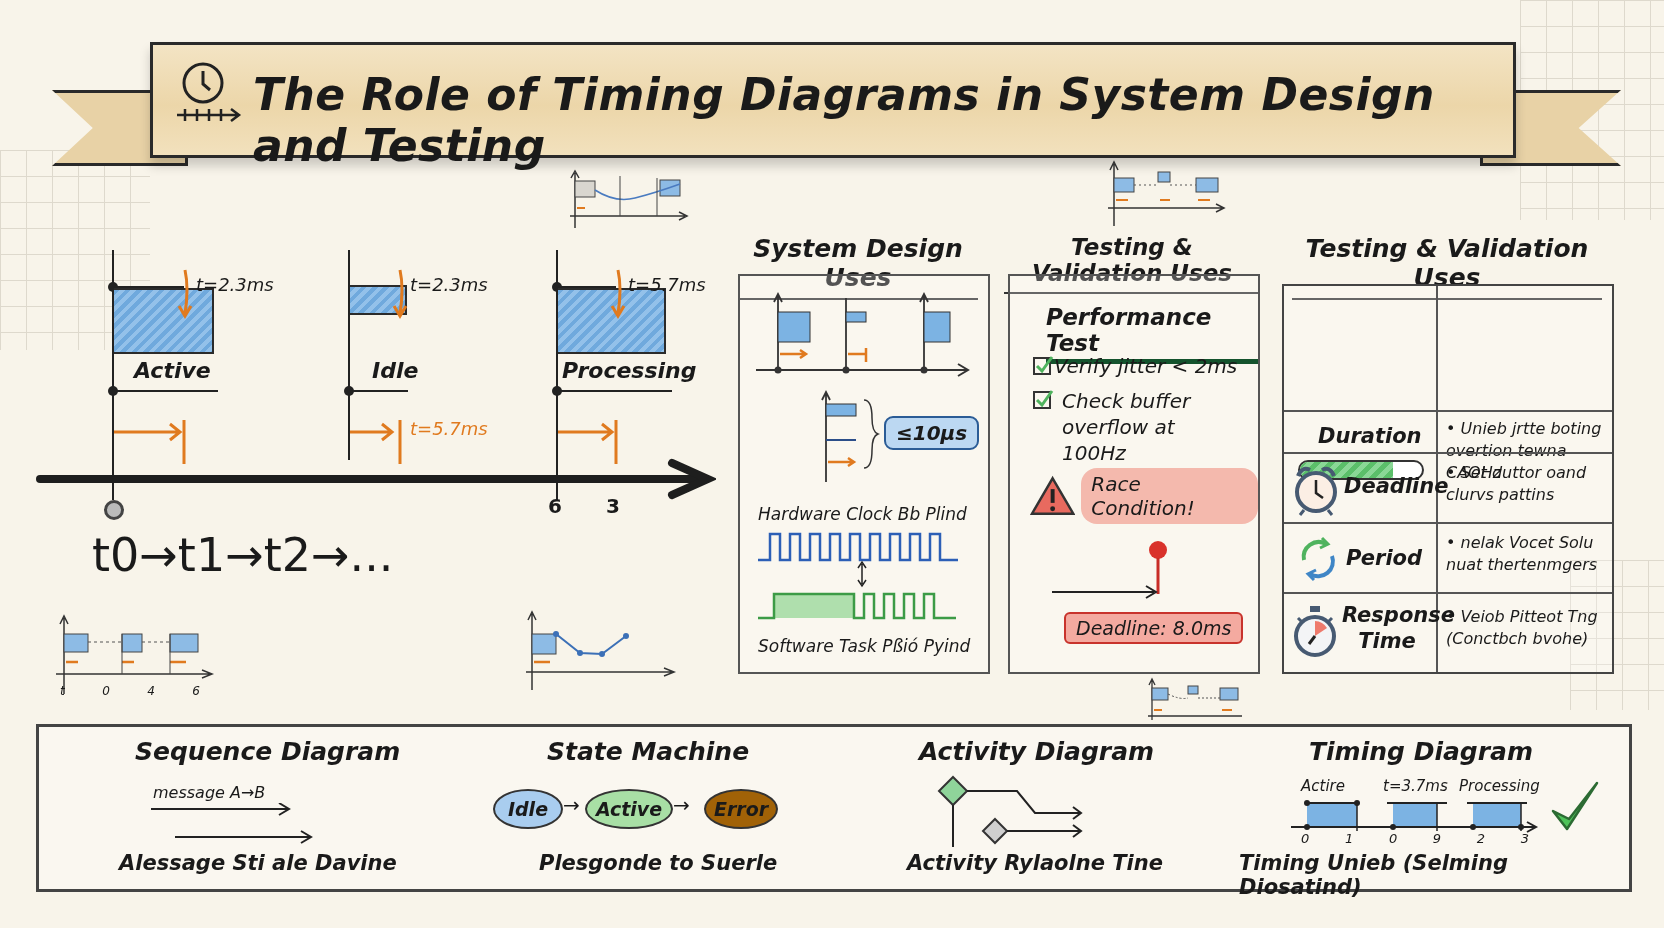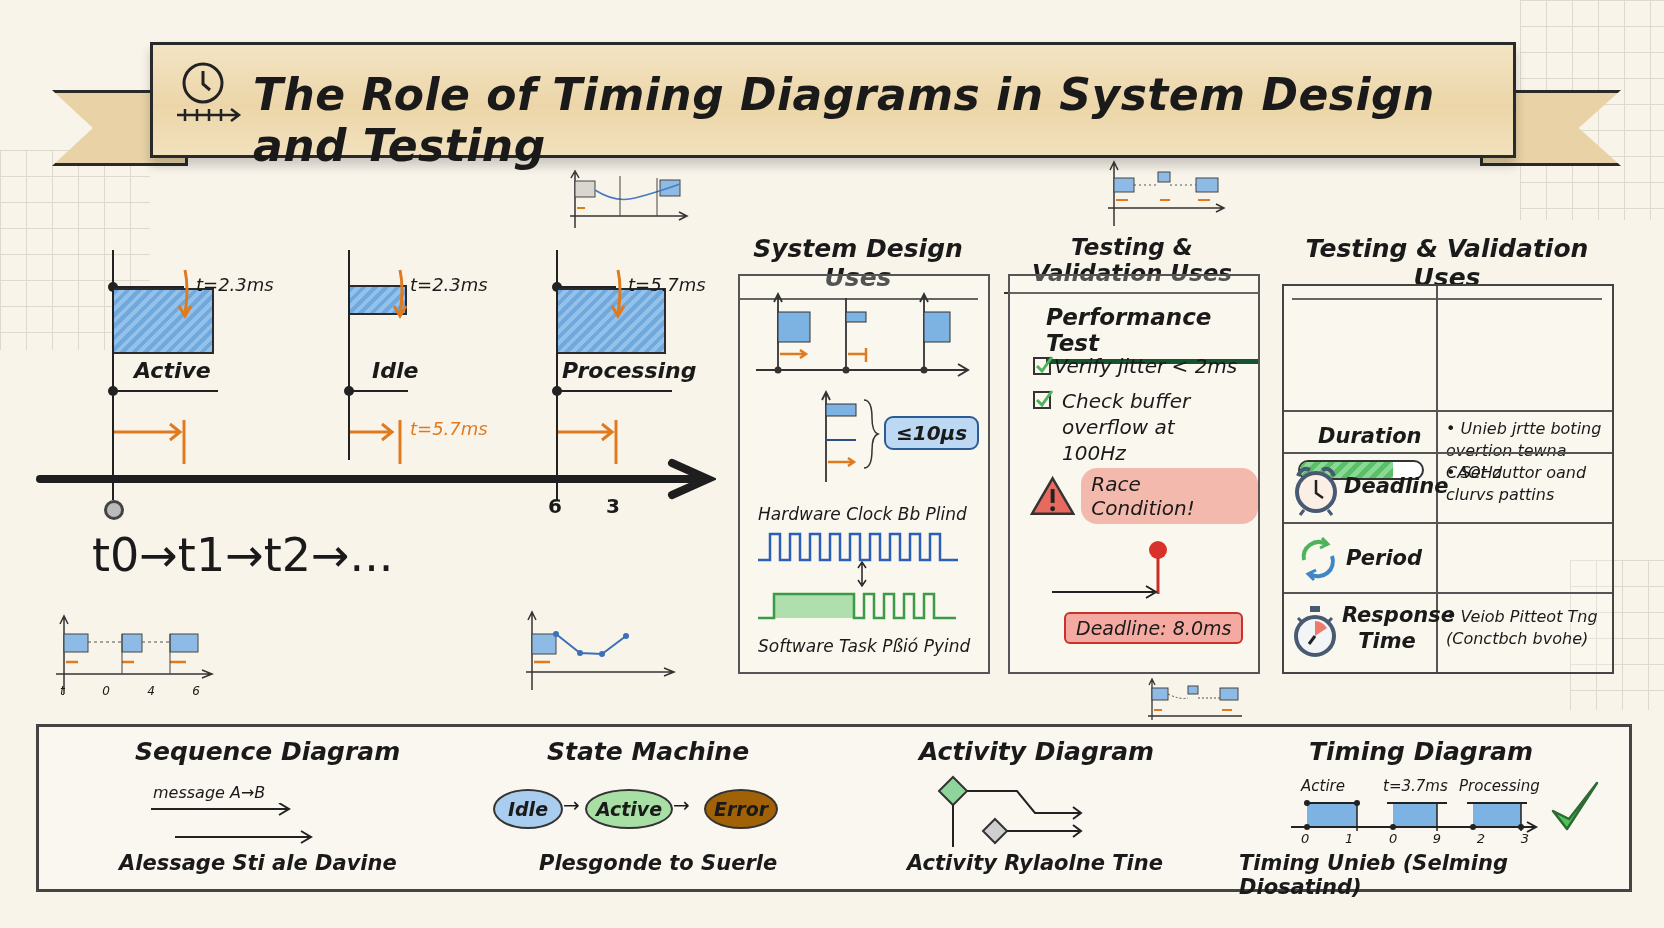--- a/index.html
+++ b/index.html
@@ -272,20 +272,21 @@
       <div class="abs" style="left:162px;top:8px;width:160px;font-size:16px;font-style:oblique;line-height:22px;">• Set duttor oand clurvs pattins</div>
     </div>
     <div class="tbl-row" style="top:236px;height:70px;">
       <svg class="abs" style="left:12px;top:10px;" width="44" height="48" viewBox="0 0 44 48">
           <path d="M8 26 A 15 15 0 0 1 30 10" stroke="#4fb35e" stroke-width="4" fill="none"></path>
           <path d="M26 4 L32 10 L24 14" stroke="#4fb35e" stroke-width="3" fill="none"></path>
           <path d="M36 22 A 15 15 0 0 1 14 40" stroke="#3f86c6" stroke-width="4" fill="none"></path>
           <path d="M18 46 L12 40 L20 36" stroke="#3f86c6" stroke-width="3" fill="none"></path>
         </svg>
       <div class="abs" style="left:62px;top:22px;font-size:21px;font-style:oblique;font-weight:bold;">Period</div>
+      <div class="abs" style="left:162px;top:8px;width:164px;font-size:16px;font-style:oblique;line-height:22px;">• nelak Vocet Solu nuat thertenmgers</div>
     </div>
     <div class="tbl-row" style="top:306px;height:80px;">
       <svg class="abs" style="left:8px;top:10px;" width="46" height="56" viewBox="0 0 46 56">
           <rect x="18" y="2" width="10" height="6" fill="#475a72"></rect>
           <circle cx="23" cy="32" r="19" fill="#f3f4f6" stroke="#475a72" stroke-width="4"></circle>
           <path d="M23 32 L23 17 A 15 15 0 0 1 35 24 Z" fill="#ee7a6c"></path>
           <path d="M23 32 L17 40" stroke="#222" stroke-width="3"></path>
           <path d="M6 14 L10 18 M40 14 L36 18" stroke="#475a72" stroke-width="3"></path>
         </svg>
       <div class="abs" style="left:58px;top:8px;width:90px;font-size:21px;font-style:oblique;font-weight:bold;text-align:center;line-height:26px;">Response Time</div>

